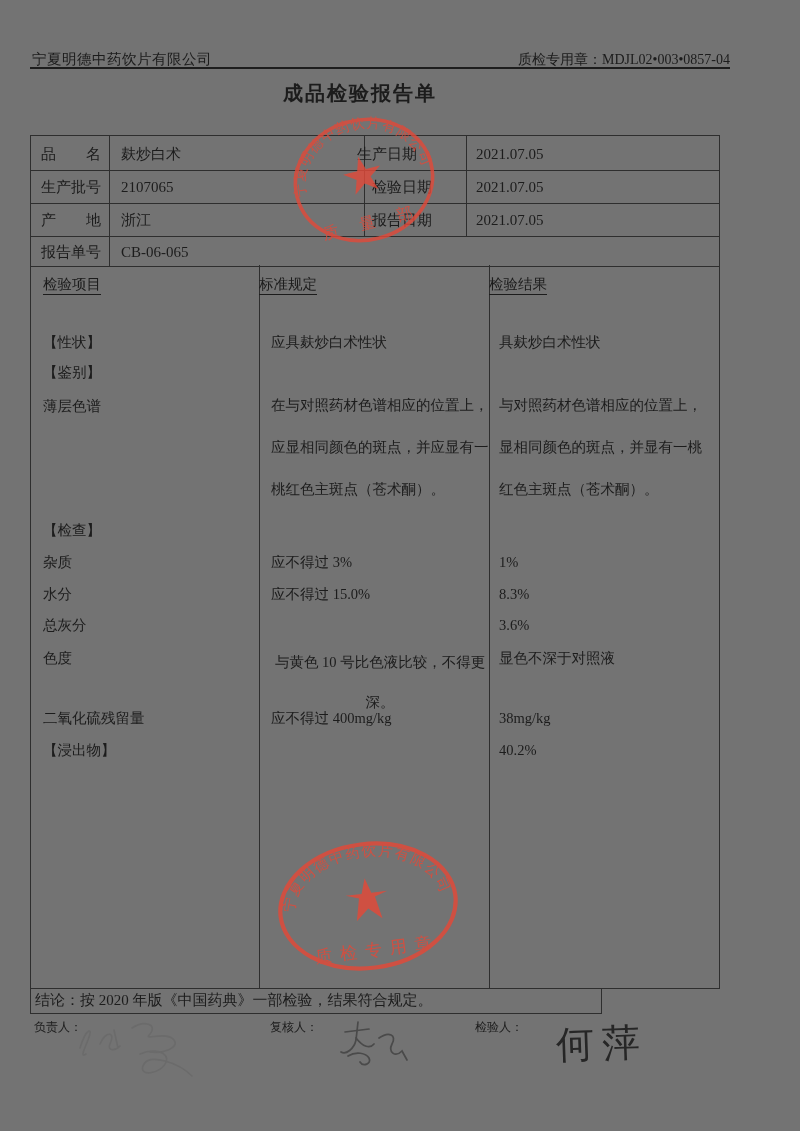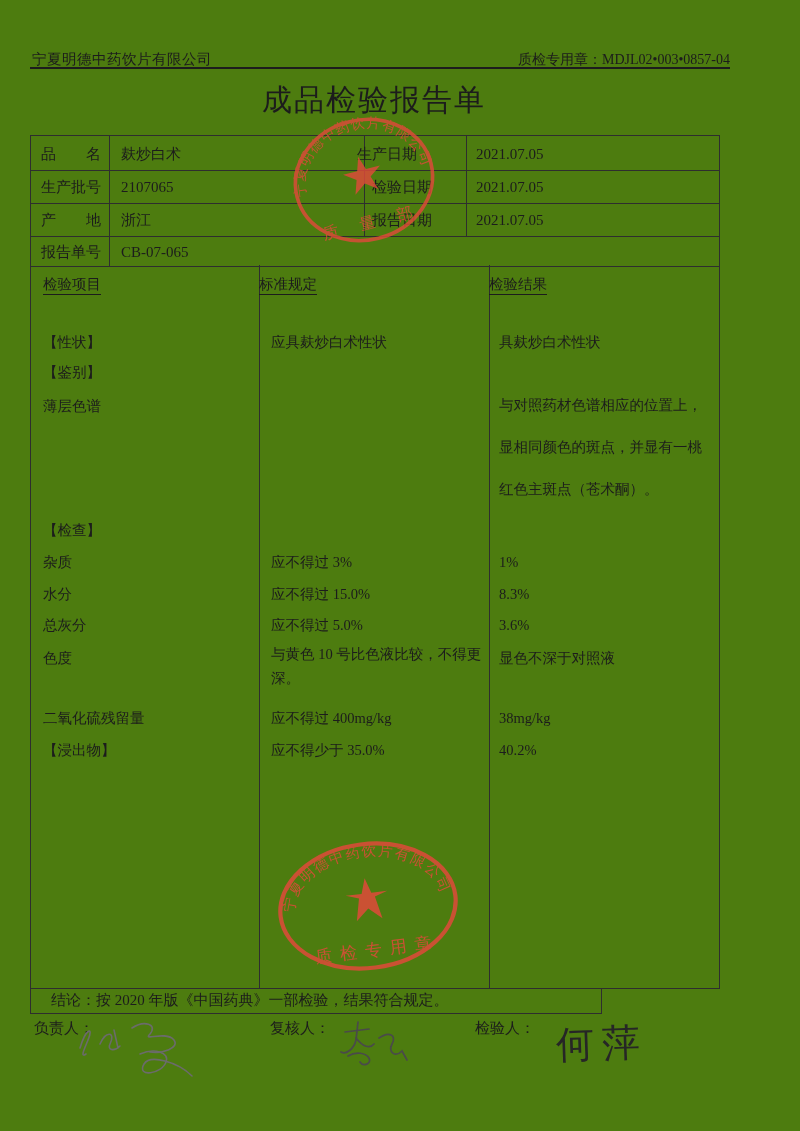--- a/index.html
+++ b/index.html
@@ -1,50 +1,50 @@
 <!DOCTYPE html>
 <html><head>
 <meta charset="utf-8">
 <style>
   html,body { margin:0; padding:0; background:#888; }
   .page {
-    position:relative; width:800px; height:1131px; background:#4d7c0f;
+    position:relative; width:800px; height:1131px; background:#737373;
     font-family:"Liberation Serif","DejaVu Serif",serif; color:#1c1c1c;
     overflow:hidden; margin:0 auto;
   }
   .abs { position:absolute; }
   
   .hdr-left  { position:absolute; left:32px; top:50px; font-size:14.5px; letter-spacing:.5px; }
   .hdr-right { position:absolute; right:70px; top:51px; font-size:14px; }
   .hdr-rule  { position:absolute; left:30px; top:67px; width:700px; border-top:2px solid #1d1d1d; }
-  .title { position:absolute; left:30px; top:80px; width:688px; margin:0;
-           text-align:center; font-size:30px; font-weight:normal; letter-spacing:2px; }
+  .title { position:absolute; left:16px; top:80px; width:688px; margin:0;
+           text-align:center; font-size:20px; font-weight:bold; letter-spacing:2px; }
   
   .info-table { position:absolute; left:30px; top:135px; width:688px; height:130px;
                 border:1px solid #2e2e2e; font-size:15px; }
   .line { position:absolute; background:#2e2e2e; }
   .cellspan { position:absolute; white-space:nowrap; line-height:18px; }
   
   .insp-table { position:absolute; left:30px; top:265px; width:688px; height:723px;
                 border:1px solid #2e2e2e; border-top:none; font-size:14.5px; }
   .colhead { position:absolute; top:10px; text-align:left; }
   .colhead span, .colhead-l span { border-bottom:1px solid #1c1c1c; padding-bottom:2px; }
   .colhead-l { position:absolute; top:10px; left:12px; }
   .item { position:absolute; left:12px; white-space:nowrap; line-height:18px; }
   .std  { position:absolute; left:240px; width:218px; line-height:18px; }
   .res  { position:absolute; left:468px; width:212px; line-height:18px; }
   .para { line-height:42px; }
-  .para2 { line-height:24px; }
+  .para2 { line-height:40px;text-align:center; }
   .nowrap { white-space:nowrap; }
   
   .conclusion { position:absolute; left:30px; top:988px; width:572px; height:26px;
                 border:1px solid #2e2e2e; border-top:none; font-size:15px;
-                display:flex; align-items:center; padding-left:20px; box-sizing:border-box; }
+                display:flex; align-items:center; padding-left:4px; box-sizing:border-box; }
   
-  .sig-label { position:absolute; top:1019px; font-size:15px; }
+  .sig-label { position:absolute; top:1019px; font-size:12px; }
   svg text { font-family:"Liberation Serif","DejaVu Serif",serif; }
   .stamp { position:absolute; pointer-events:none; }
 </style>
 </head>
 <body>
 
 <div class="page">
 
   <div class="hdr-left">宁夏明德中药饮片有限公司</div>
   <div class="hdr-right"><span>质检专用章：</span><span>MDJL02•003•0857-04</span></div>
@@ -68,64 +68,63 @@
     <span class="cellspan" style="left:90px;top:42px">2107065</span>
     <span class="cellspan" style="left:341px;top:42px">检验日期</span>
     <span class="cellspan" style="left:445px;top:42px">2021.07.05</span>
 
     <span class="cellspan" style="left:10px;top:75px">产　　地</span>
     <span class="cellspan" style="left:90px;top:75px">浙江</span>
     <span class="cellspan" style="left:341px;top:75px">报告日期</span>
     <span class="cellspan" style="left:445px;top:75px">2021.07.05</span>
 
     <span class="cellspan" style="left:10px;top:107px">报告单号</span>
-    <span class="cellspan" style="left:90px;top:107px">CB-07-065</span>
+    <span class="cellspan" style="left:90px;top:107px">CB-06-065</span>
   </div>
 
   <div class="insp-table">
     <div class="line" style="left:228px;top:0;width:1px;height:100%"></div>
     <div class="line" style="left:458px;top:0;width:1px;height:100%"></div>
 
     <div class="colhead-l"><span>检验项目</span></div>
     <div class="colhead" style="left:228px;width:230px"><span>标准规定</span></div>
     <div class="colhead" style="left:458px;width:230px"><span>检验结果</span></div>
 
     <span class="item" style="top:68px">【性状】</span>
     <span class="std nowrap" style="top:68px">应具麸炒白术性状</span>
     <span class="res nowrap" style="top:68px">具麸炒白术性状</span>
 
     <span class="item" style="top:98px">【鉴别】</span>
 
     <span class="item" style="top:132px">薄层色谱</span>
+    <div class="std para" style="top:119px">在与对照药材色谱相应的位置上，应显相同颜色的斑点，并应显有一桃红色主斑点（苍术酮）。</div>
     <div class="res para" style="top:119px">与对照药材色谱相应的位置上，显相同颜色的斑点，并显有一桃红色主斑点（苍术酮）。</div>
 
     <span class="item" style="top:256px">【检查】</span>
 
     <span class="item" style="top:288px">杂质</span>
     <span class="std nowrap" style="top:288px">应不得过 3%</span>
     <span class="res nowrap" style="top:288px">1%</span>
 
     <span class="item" style="top:320px">水分</span>
     <span class="std nowrap" style="top:320px">应不得过 15.0%</span>
     <span class="res nowrap" style="top:320px">8.3%</span>
 
     <span class="item" style="top:351px">总灰分</span>
-    <span class="std nowrap" style="top:351px">应不得过 5.0%</span>
     <span class="res nowrap" style="top:351px">3.6%</span>
 
     <span class="item" style="top:384px">色度</span>
     <div class="std para2" style="top:377px">与黄色 10 号比色液比较，不得更深。</div>
     <span class="res nowrap" style="top:384px">显色不深于对照液</span>
 
     <span class="item" style="top:444px">二氧化硫残留量</span>
     <span class="std nowrap" style="top:444px">应不得过 400mg/kg</span>
     <span class="res nowrap" style="top:444px">38mg/kg</span>
 
     <span class="item" style="top:476px">【浸出物】</span>
-    <span class="std nowrap" style="top:476px">应不得少于 35.0%</span>
     <span class="res nowrap" style="top:476px">40.2%</span>
   </div>
 
   <div class="conclusion">
       <span>结论：</span>
       <span>按 2020 年版《中国药典》一部检验，结果符合规定。</span>
     </div>
 
   <span class="sig-label" style="left:34px">负责人：</span>
   <span class="sig-label" style="left:270px">复核人：</span>

